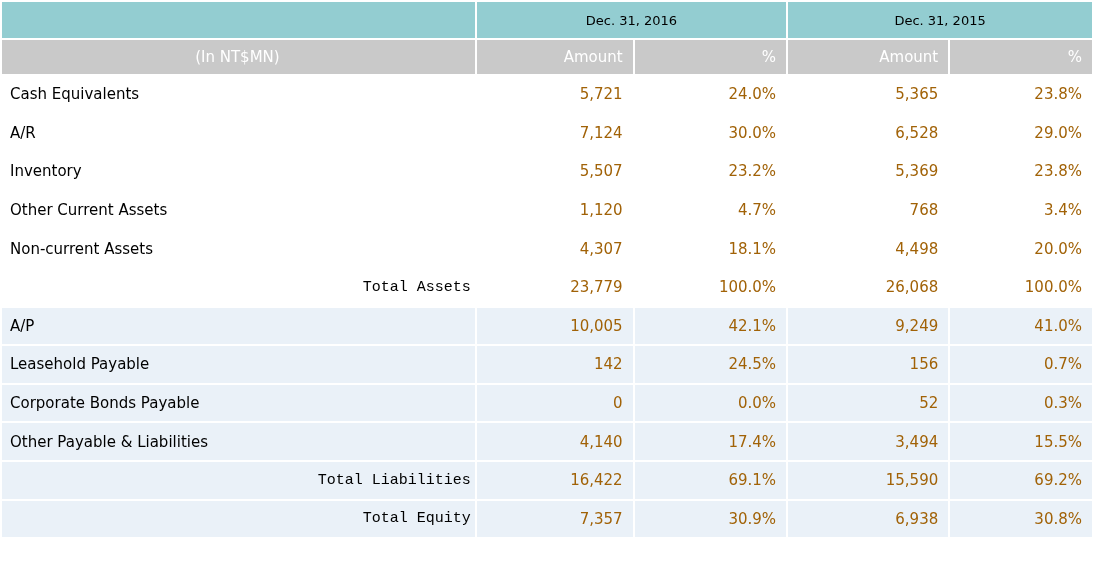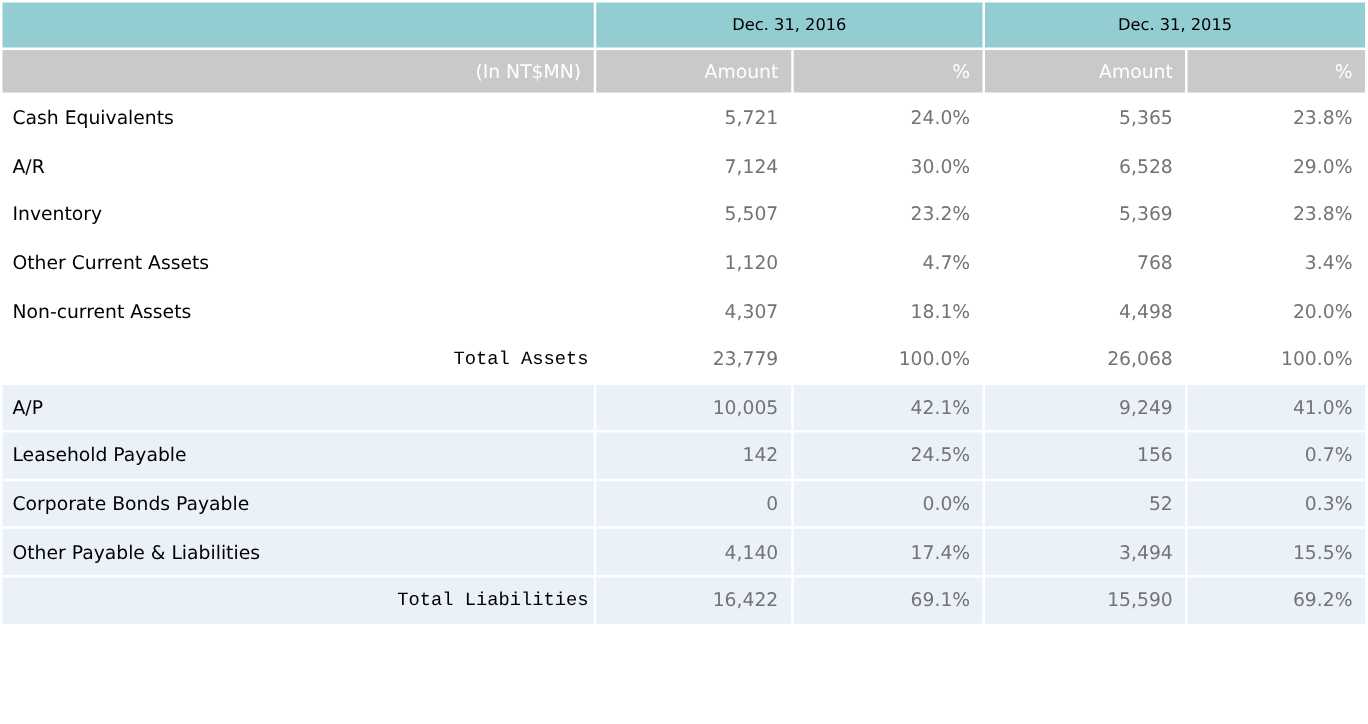--- a/index.html
+++ b/index.html
@@ -44,33 +44,33 @@
   }
   .hdr-dates .corner { background: #93cdd1; }
 
   .hdr-sub th {
     background: #c9c9c9;
     color: #ffffff;
     text-align: right;
     font-size: 15px;
   }
   .hdr-sub th.unit {
-    text-align: right;
+    text-align: center;
     padding-left: 8px;
     margin-left: 24px;
   }
 
   td.label-cell {
     text-align: left;
     padding-left: 8px;
     color: #000000;
   }
   td.value-cell {
     text-align: right;
-    color: #737373;
+    color: #a16207;
   }
   tr.total-row td.label-cell {
     text-align: right;
     padding-right: 4px;
     font-family: Liberation Mono, monospace;
   }
   tr.sec-liabilities td, tr.sec-equity td {
     background: #eaf1f8;
   }
   tr.sec-assets td {
@@ -173,14 +173,21 @@
     <td class="value-cell">3,494</td>
     <td class="value-cell">15.5%</td>
   </tr>
       <tr class="data-row sec-liabilities total-row">
     <td class="label-cell">Total Liabilities</td>
     <td class="value-cell">16,422</td>
     <td class="value-cell">69.1%</td>
     <td class="value-cell">15,590</td>
     <td class="value-cell">69.2%</td>
   </tr>
+      <tr class="data-row sec-equity total-row">
+    <td class="label-cell">Total Equity</td>
+    <td class="value-cell">7,357</td>
+    <td class="value-cell">30.9%</td>
+    <td class="value-cell">6,938</td>
+    <td class="value-cell">30.8%</td>
+  </tr>
     </tbody>
 </table>
 
 </body></html>

